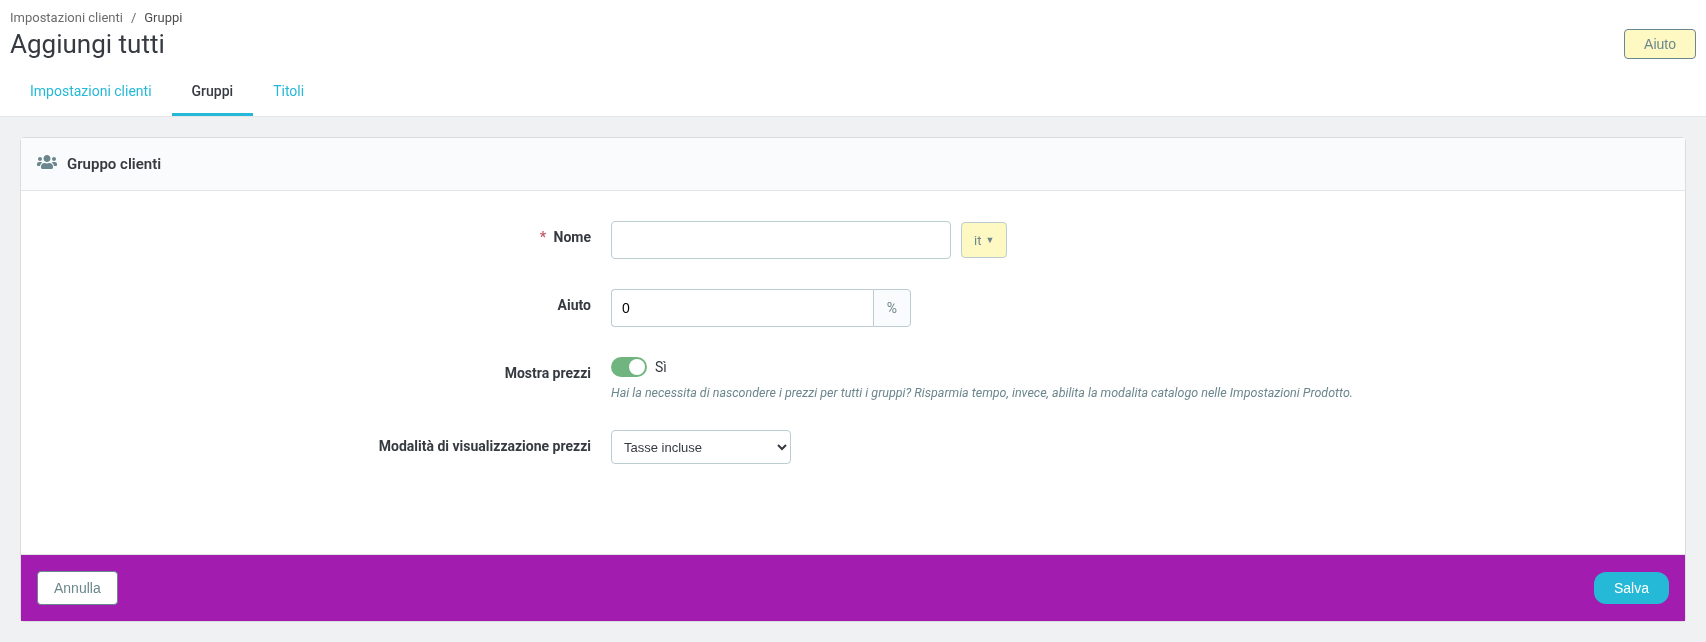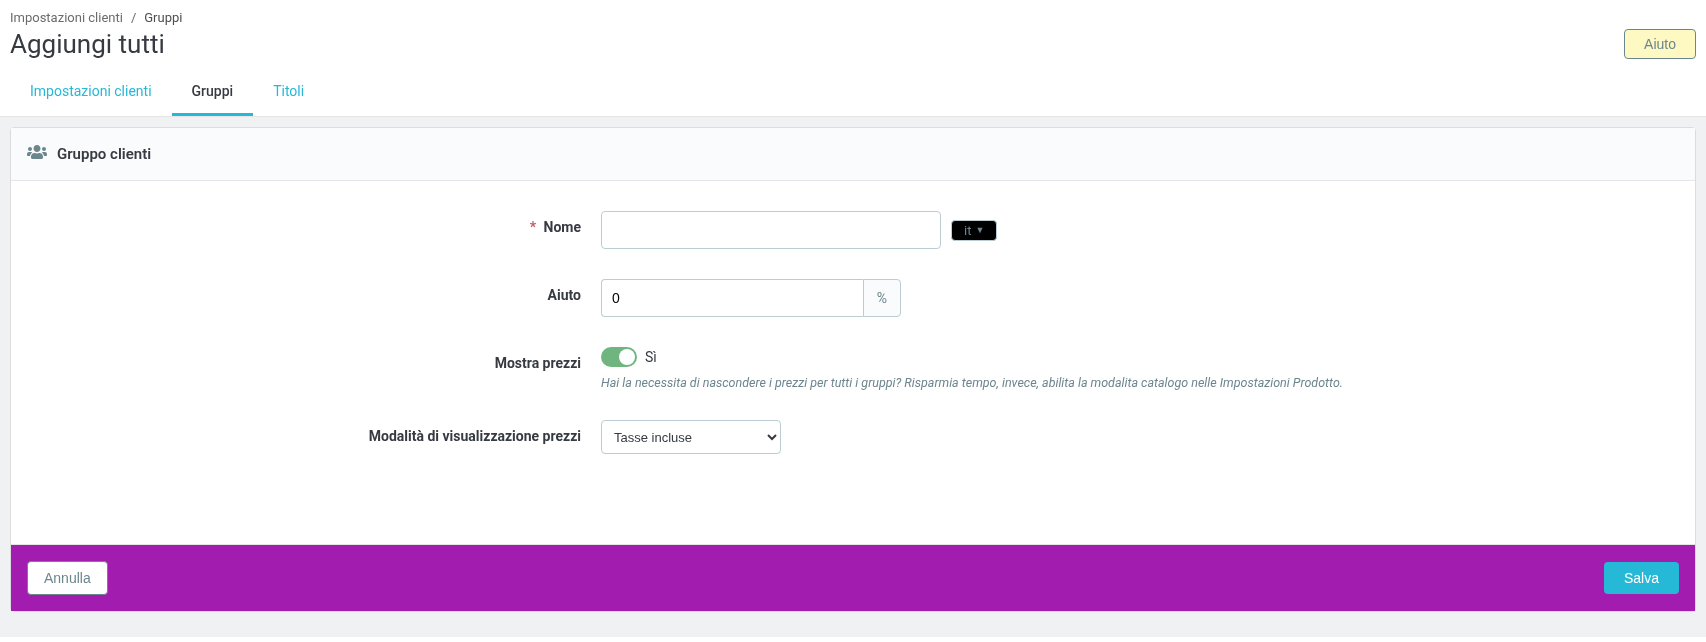--- a/index.html
+++ b/index.html
@@ -66,21 +66,21 @@
     cursor: pointer;
     border-bottom: 3px solid transparent;
   }
   .tab.active {
     color: #363a41;
     font-weight: 500;
     border-bottom: 3px solid #25b9d7;
   }
   .page-bg {
     background: #eff1f2;
-    padding: 10px;
+    padding: 20px;
     min-height: 520px;
   }
   .panel {
     background: #fff;
     border: 1px solid #dcdcde;
     border-radius: 4px;
   }
   .panel-header {
     background: #fafbfc;
     padding: 14px 16px;
@@ -127,29 +127,29 @@
     width: 340px;
     height: 38px;
     border: 1px solid #bbcdd2;
     border-radius: 4px;
     padding: 0 10px;
     font-size: 14px;
   }
   .lang-dropdown {
     border: 1px solid #bbcdd2;
     border-radius: 4px;
-    height: 21px;
+    height: 36px;
     padding: 0 12px;
     display: flex;
     align-items: center;
     gap: 4px;
     font-size: 13px;
     color: #6c868e;
     cursor: pointer;
-    background: #000000;
+    background: #fef9c3;
   }
   .lang-dropdown .caret {
     font-size: 9px;
   }
   .input-group {
     display: flex;
     width: 300px;
   }
   .input-group input {
     flex: 1;
@@ -232,21 +232,21 @@
     padding: 8px 16px;
     border-radius: 4px;
     font-size: 14px;
     cursor: pointer;
   }
   .btn-save {
     border: none;
     background: #25b9d7;
     color: #fff;
     padding: 8px 20px;
-    border-radius: 4px;
+    border-radius: 12px;
     font-size: 14px;
     cursor: pointer;
   }
 </style>
 </head>
 <body>
 
 <div class="header-top">
   <div class="breadcrumb">
     <a href="#">Impostazioni clienti</a>

